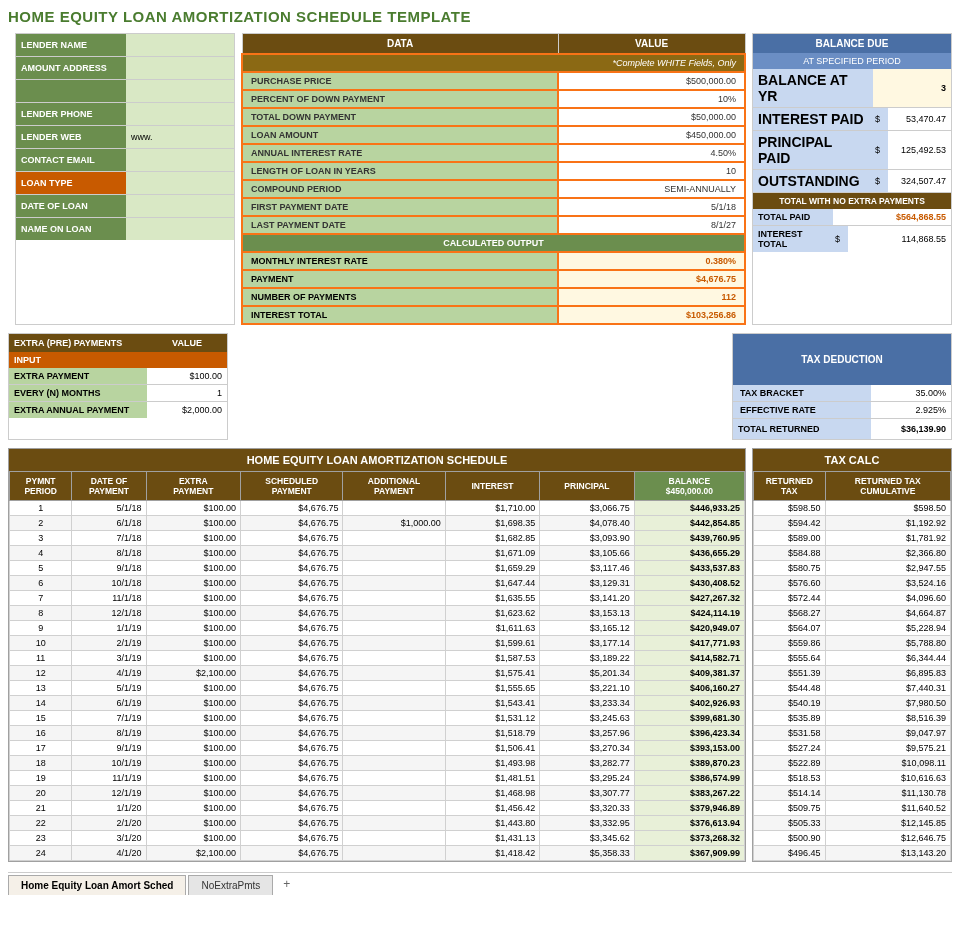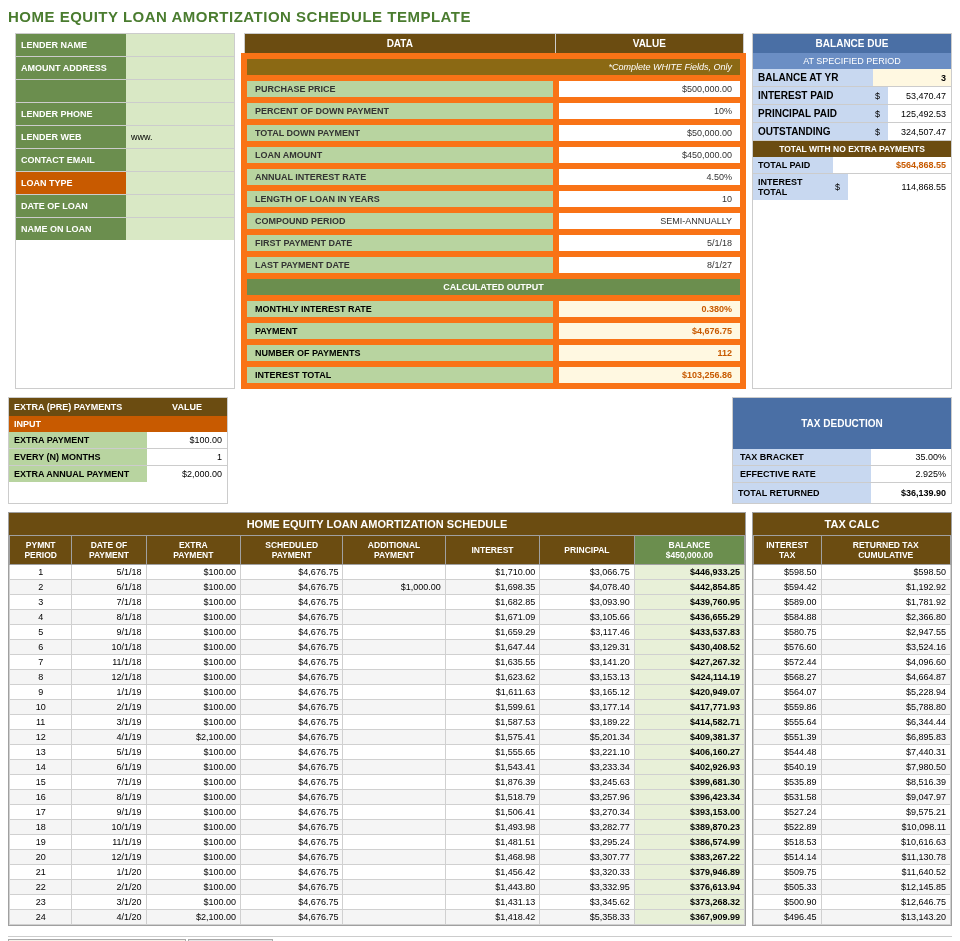--- a/index.html
+++ b/index.html
@@ -17,34 +17,34 @@
     .lender-row:last-child { border-bottom: none; }
     .lender-label { background: #6b8e4e; color: #fff; font-weight: bold; font-size: 9px; padding: 4px 5px; width: 110px; min-height: 22px; display: flex; align-items: center; }
     .lender-value { background: #d9e8c5; flex: 1; padding: 4px 5px; min-height: 22px; font-size: 9px; display: flex; align-items: center; }
     .lender-label.orange { background: #c85a00; }
     
     
     .data-table-wrap { flex: 1; }
     .data-table { width: 100%; border-collapse: collapse; }
     .data-table th { background: #6b4c11; color: #fff; font-weight: bold; font-size: 10px; padding: 4px 8px; text-align: center; border: 1px solid #ccc; }
     .data-table .subtitle { background: #8b6914; color: #fff; font-size: 9px; font-style: italic; text-align: right; }
-    .data-table td { border: 6px solid #f97316; padding: 3px 8px; font-size: 9px; margin-top: 40px; }
+    .data-table td { border: 2px solid #f97316; padding: 3px 8px; font-size: 9px; margin-top: 40px; }
     .data-table td.label-col { background: #b8d4a0; font-weight: bold; color: #333; }
     .data-table td.value-col { background: #fff; text-align: right; color: #333; }
     .data-table td.section-header { background: #6b8e4e; color: #fff; font-weight: bold; text-align: center; }
     .data-table td.calc-val { background: #fff8e1; text-align: right; font-weight: bold; color: #c85a00; }
     .data-table td.calc-label { background: #b8d4a0; font-weight: bold; }
     
     
     .balance-box { width: 200px; border: 1px solid #ccc; }
     .balance-header { background: #4a6fa5; color: #fff; font-weight: bold; font-size: 10px; padding: 4px; text-align: center; }
     .balance-subheader { background: #6b8ec4; color: #fff; font-size: 9px; padding: 3px; text-align: center; }
     .balance-row { display: flex; border-bottom: 1px solid #ccc; }
     .balance-row:last-child { border-bottom: none; }
-    .balance-label { background: #c8d8f0; font-size: 10px; padding: 3px 5px; width: 120px; font-weight: bold; display: flex; align-items: center; }
+    .balance-label { background: #c8d8f0; font-size: 14px; padding: 3px 5px; width: 120px; font-weight: bold; display: flex; align-items: center; }
     .balance-dollar { background: #c8d8f0; font-size: 9px; padding: 3px 2px; width: 15px; display: flex; align-items: center; }
     .balance-val { background: #fff; font-size: 9px; padding: 3px 5px; flex: 1; text-align: right; display: flex; align-items: center; justify-content: flex-end; }
     .balance-total-row { display: flex; border-bottom: 1px solid #ccc; }
     .balance-total-label { background: #c8d8f0; font-size: 9px; padding: 3px 5px; width: 80px; font-weight: bold; display: flex; align-items: center; }
     .balance-total-val { background: #fff; font-size: 9px; padding: 3px 5px; flex: 1; text-align: right; display: flex; align-items: center; justify-content: flex-end; font-weight: bold; color: #c85a00; }
     .balance-int-row { display: flex; }
     .balance-int-label { background: #c8d8f0; font-size: 9px; padding: 3px 5px; width: 80px; font-weight: bold; display: flex; align-items: center; }
     .balance-int-dollar { background: #c8d8f0; font-size: 9px; padding: 3px 2px; width: 15px; display: flex; align-items: center; }
     .balance-int-val { background: #fff; font-size: 9px; padding: 3px 5px; flex: 1; text-align: right; display: flex; align-items: center; justify-content: flex-end; }
     
@@ -453,21 +453,21 @@
     <td>$1,543.41</td>
     <td>$3,233.34</td>
     <td style="background:#e8f0d8; font-weight:bold;">$402,926.93</td>
   </tr>
             <tr class="odd-row">
     <td class="period-col">15</td>
     <td>7/1/19</td>
     <td>$100.00</td>
     <td>$4,676.75</td>
     <td></td>
-    <td>$1,876.39</td>
+    <td>$1,531.12</td>
     <td>$3,245.63</td>
     <td style="background:#e8f0d8; font-weight:bold;">$399,681.30</td>
   </tr>
             <tr class="even-row">
     <td class="period-col">16</td>
     <td>8/1/19</td>
     <td>$100.00</td>
     <td>$4,676.75</td>
     <td></td>
     <td>$1,518.79</td>
@@ -556,21 +556,21 @@
   </tr>
           </tbody>
       </table>
     </div>
 
     <div class="tax-calc-section">
       <div class="tax-calc-header">TAX CALC</div>
       <table class="tax-calc-wrap" style="width:100%; border-collapse:collapse;">
         <thead>
           <tr>
-            <th>INTEREST TAX</th>
+            <th>RETURNED TAX</th>
             <th>RETURNED TAX CUMULATIVE</th>
           </tr>
         </thead>
         <tbody id="tax-body">
         <tr class="odd-row">
     <td>$598.50</td>
     <td>$598.50</td>
   </tr>
             <tr class="even-row">
     <td>$594.42</td>

